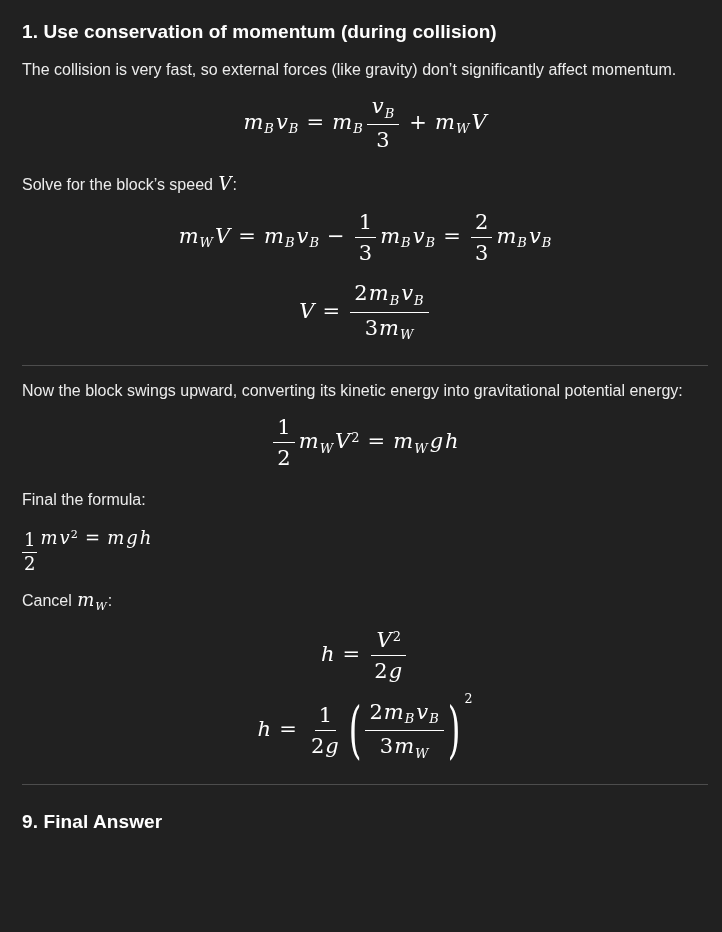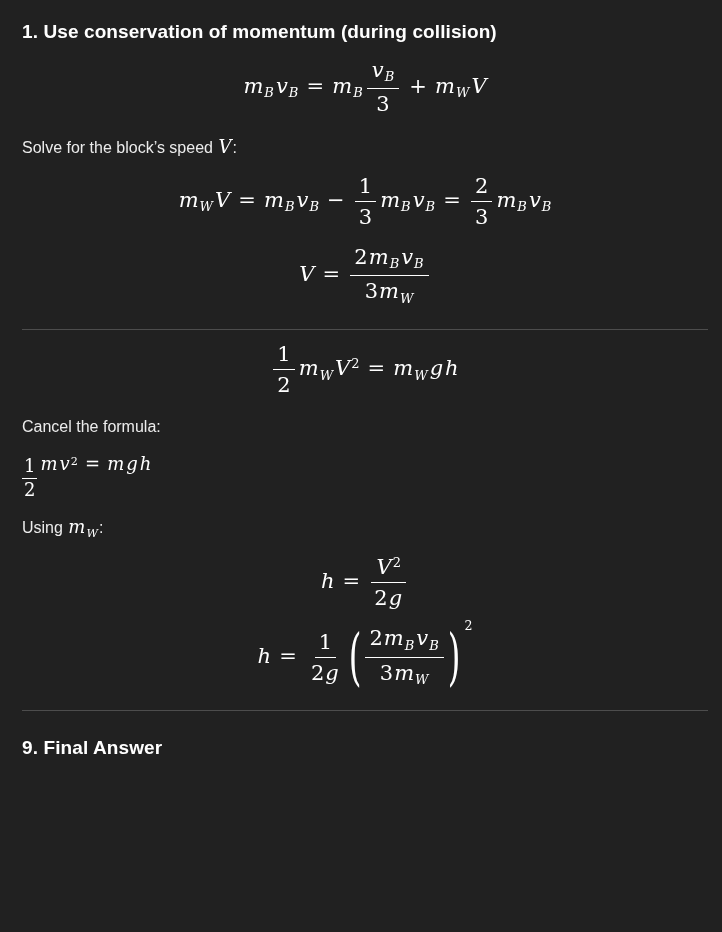--- a/index.html
+++ b/index.html
@@ -48,20 +48,21 @@
   p .frac.small .num{padding:0 2px 1px;border-bottom:1px solid #fff;}
   p .frac.small .den{padding:1px 2px 0;}
   .ptext{color:#ececec;margin-top:18px;}
 </style>
 </head>
 <body>
 
 <div class="page">
 
   <h3>1. Use conservation of momentum (during collision)</h3>
+  <p>The collision is very fast, so external forces (like gravity) don’t significantly affect momentum.</p>
 
   <div class="math-display"><span class="mi"><span class="base">m</span><span class="msub">B</span></span><span class="mi"><span class="base">v</span><span class="msub">B</span></span><span class="mo"><span class="base">=</span></span><span class="mi"><span class="base">m</span><span class="msub">B</span></span><span class="frac">
         <span class="num"><span class="mi"><span class="base">v</span><span class="msub">B</span></span></span>
         <span class="den"><span class="mn"><span class="base">3</span></span></span>
       </span><span class="mo"><span class="base">+</span></span><span class="mi"><span class="base">m</span><span class="msub">W</span></span><span class="mi"><span class="base">V</span></span></div>
 
   <p><span class="ptext">Solve for the block’s speed </span><span class="mi"><span class="base">V</span></span><span class="ptext">:</span></p>
 
   <div class="math-display"><span class="mi"><span class="base">m</span><span class="msub">W</span></span><span class="mi"><span class="base">V</span></span><span class="mo"><span class="base">=</span></span><span class="mi"><span class="base">m</span><span class="msub">B</span></span><span class="mi"><span class="base">v</span><span class="msub">B</span></span><span class="mo"><span class="base">−</span></span><span class="frac">
         <span class="num"><span class="mn"><span class="base">1</span></span></span>
@@ -70,32 +71,33 @@
         <span class="num"><span class="mn"><span class="base">2</span></span></span>
         <span class="den"><span class="mn"><span class="base">3</span></span></span>
       </span><span class="mi"><span class="base">m</span><span class="msub">B</span></span><span class="mi"><span class="base">v</span><span class="msub">B</span></span></div>
   <div class="math-display"><span class="mi"><span class="base">V</span></span><span class="mo"><span class="base">=</span></span><span class="frac">
         <span class="num"><span class="mn"><span class="base">2</span></span><span class="mi"><span class="base">m</span><span class="msub">B</span></span><span class="mi"><span class="base">v</span><span class="msub">B</span></span></span>
         <span class="den"><span class="mn"><span class="base">3</span></span><span class="mi"><span class="base">m</span><span class="msub">W</span></span></span>
       </span></div>
 
   <hr>
 
+  <p>Now the block swings upward, converting its kinetic energy into gravitational potential energy:</p>
 
   <div class="math-display"><span class="frac">
         <span class="num"><span class="mn"><span class="base">1</span></span></span>
         <span class="den"><span class="mn"><span class="base">2</span></span></span>
       </span><span class="mi"><span class="base">m</span><span class="msub">W</span></span><span class="mi"><span class="base">V</span><span class="msup">2</span></span><span class="mo"><span class="base">=</span></span><span class="mi"><span class="base">m</span><span class="msub">W</span></span><span class="mi"><span class="base">g</span></span><span class="mi"><span class="base">h</span></span></div>
 
-  <p><span class="ptext">Cancel the formula:</span></p>
+  <p><span class="ptext">Final the formula:</span></p>
   <p><span class="frac small">
         <span class="num"><span class="mn"><span class="base">1</span></span></span>
         <span class="den"><span class="mn"><span class="base">2</span></span></span>
       </span><span class="mi"><span class="base">m</span></span><span class="mi"><span class="base">v</span><span class="msup">2</span></span><span class="mo"><span class="base">=</span></span><span class="mi"><span class="base">m</span></span><span class="mi"><span class="base">g</span></span><span class="mi"><span class="base">h</span></span></p>
-  <p><span class="ptext">Using </span><span class="mi"><span class="base">m</span><span class="msub">W</span></span><span class="ptext">:</span></p>
+  <p><span class="ptext">Cancel </span><span class="mi"><span class="base">m</span><span class="msub">W</span></span><span class="ptext">:</span></p>
 
   <div class="math-display"><span class="mi"><span class="base">h</span></span><span class="mo"><span class="base">=</span></span><span class="frac">
         <span class="num"><span class="mi"><span class="base">V</span><span class="msup">2</span></span></span>
         <span class="den"><span class="mn"><span class="base">2</span></span><span class="mi"><span class="base">g</span></span></span>
       </span></div>
 
 
   <div class="math-display"><span class="mi"><span class="base">h</span></span><span class="mo"><span class="base">=</span></span><span class="frac">
         <span class="num"><span class="mn"><span class="base">1</span></span></span>
         <span class="den"><span class="mn"><span class="base">2</span></span><span class="mi"><span class="base">g</span></span></span>

